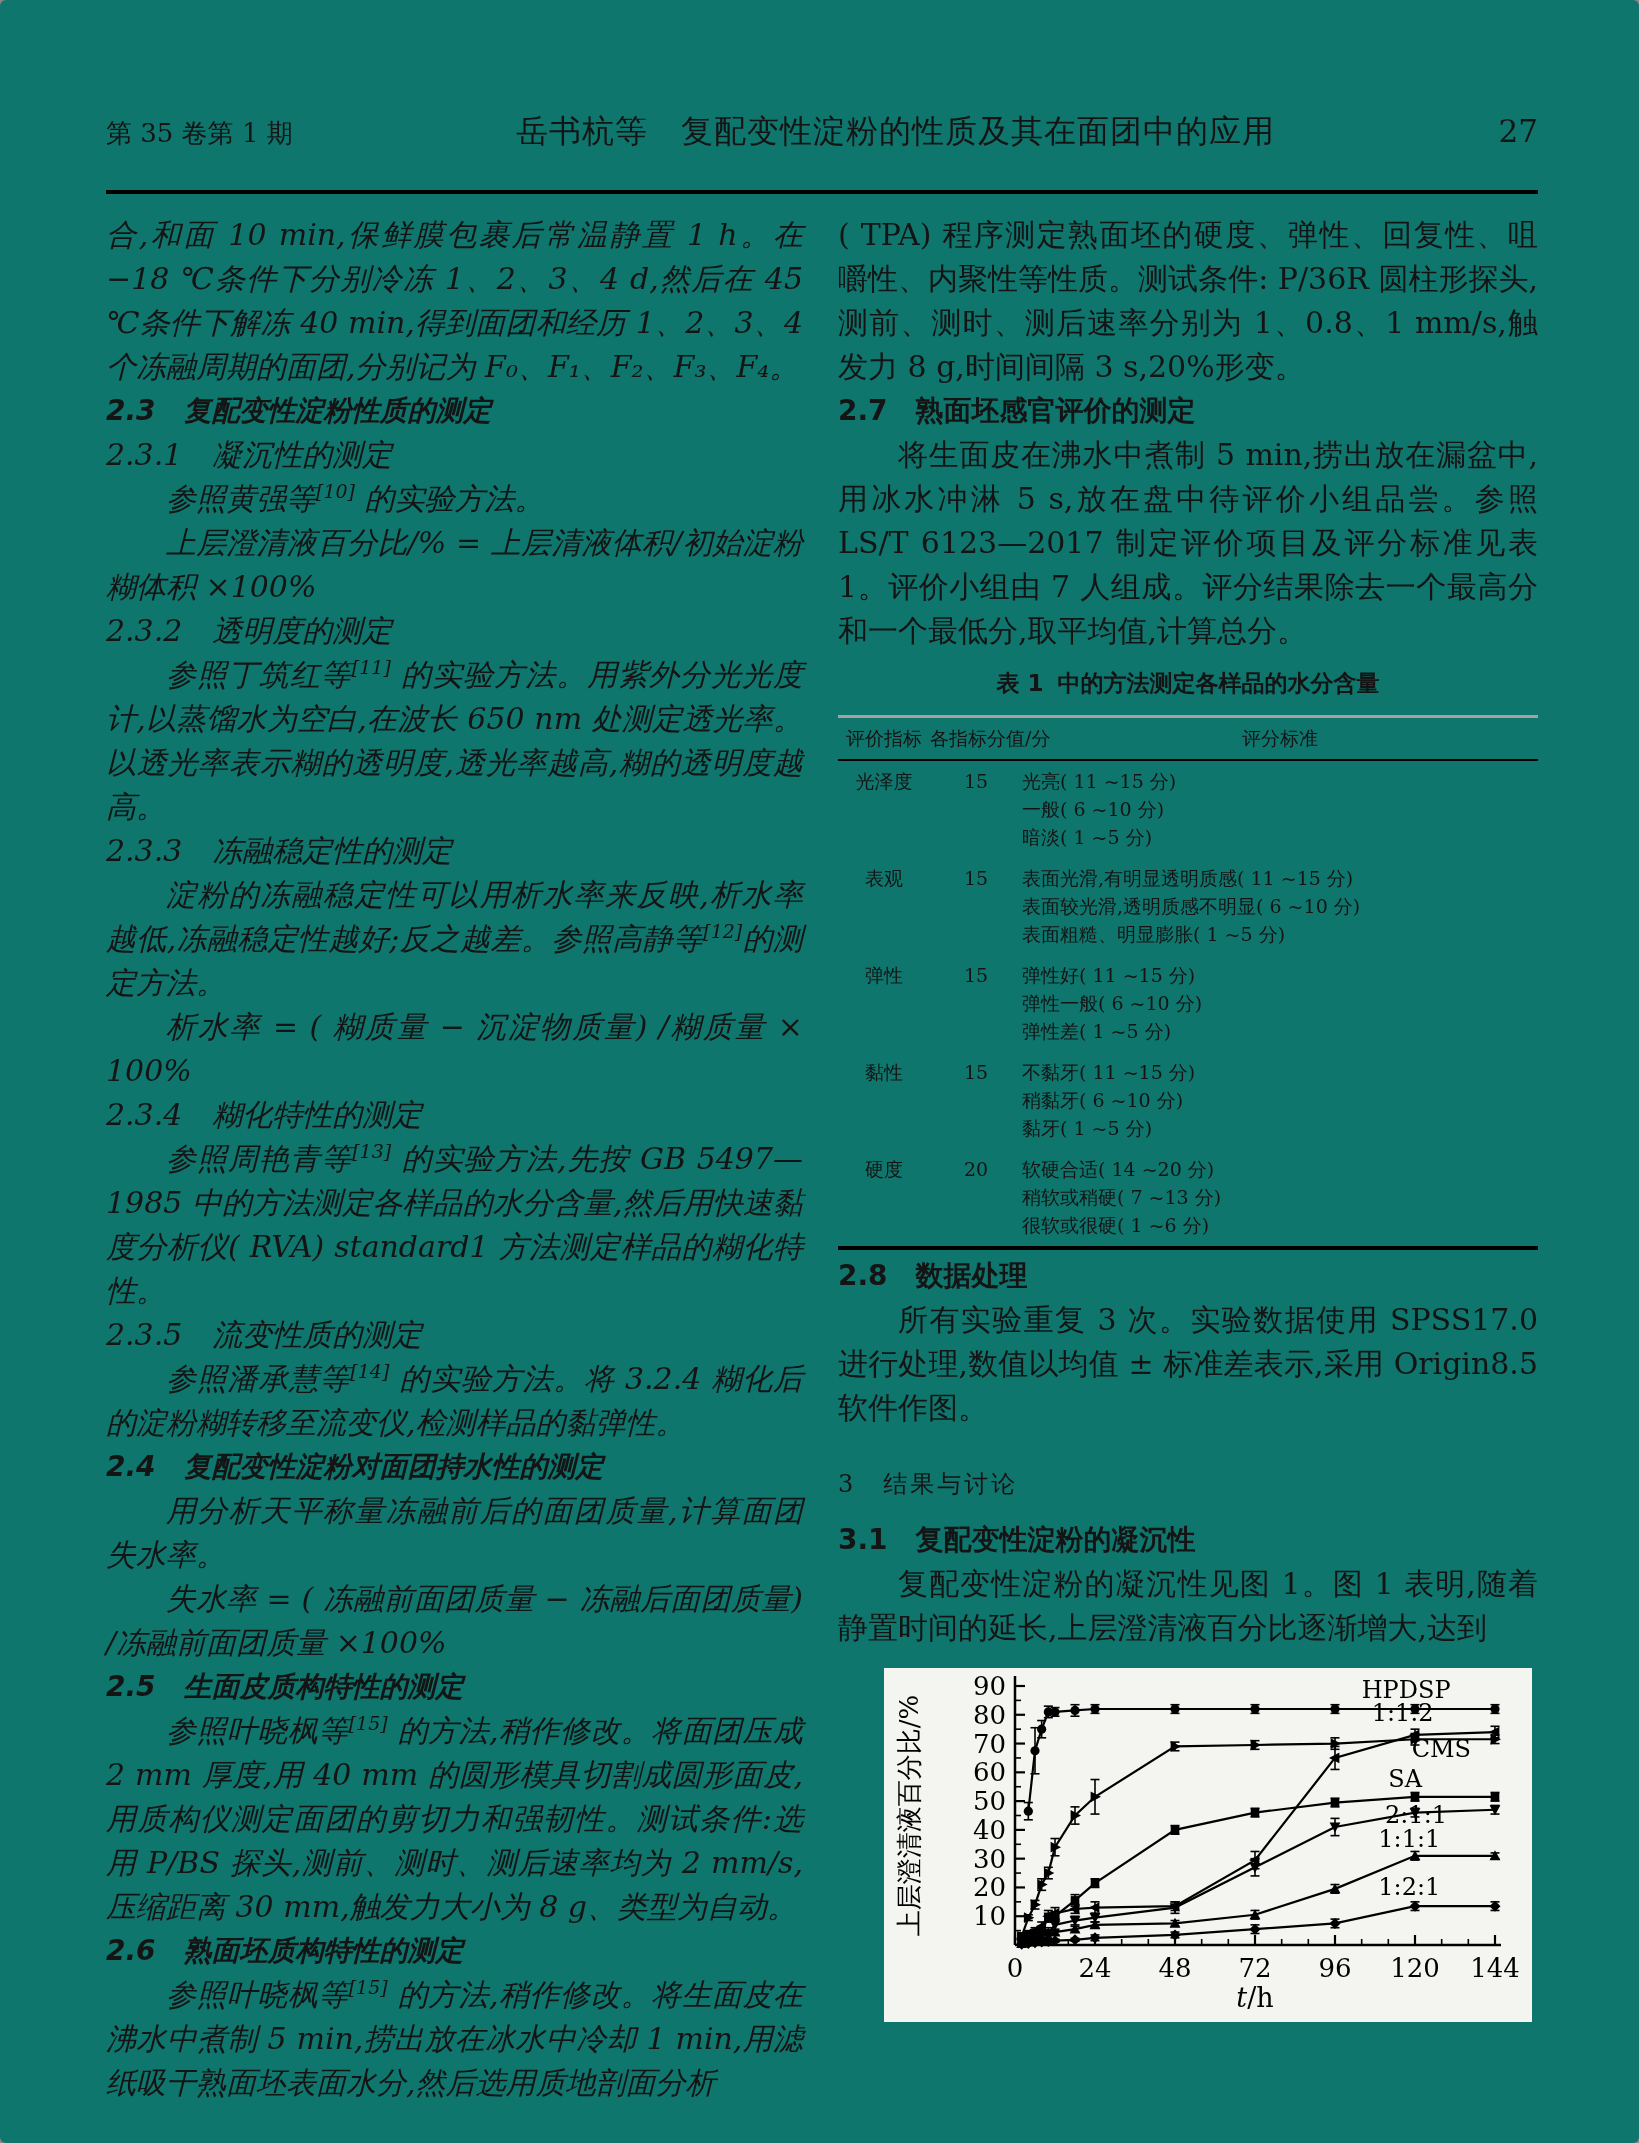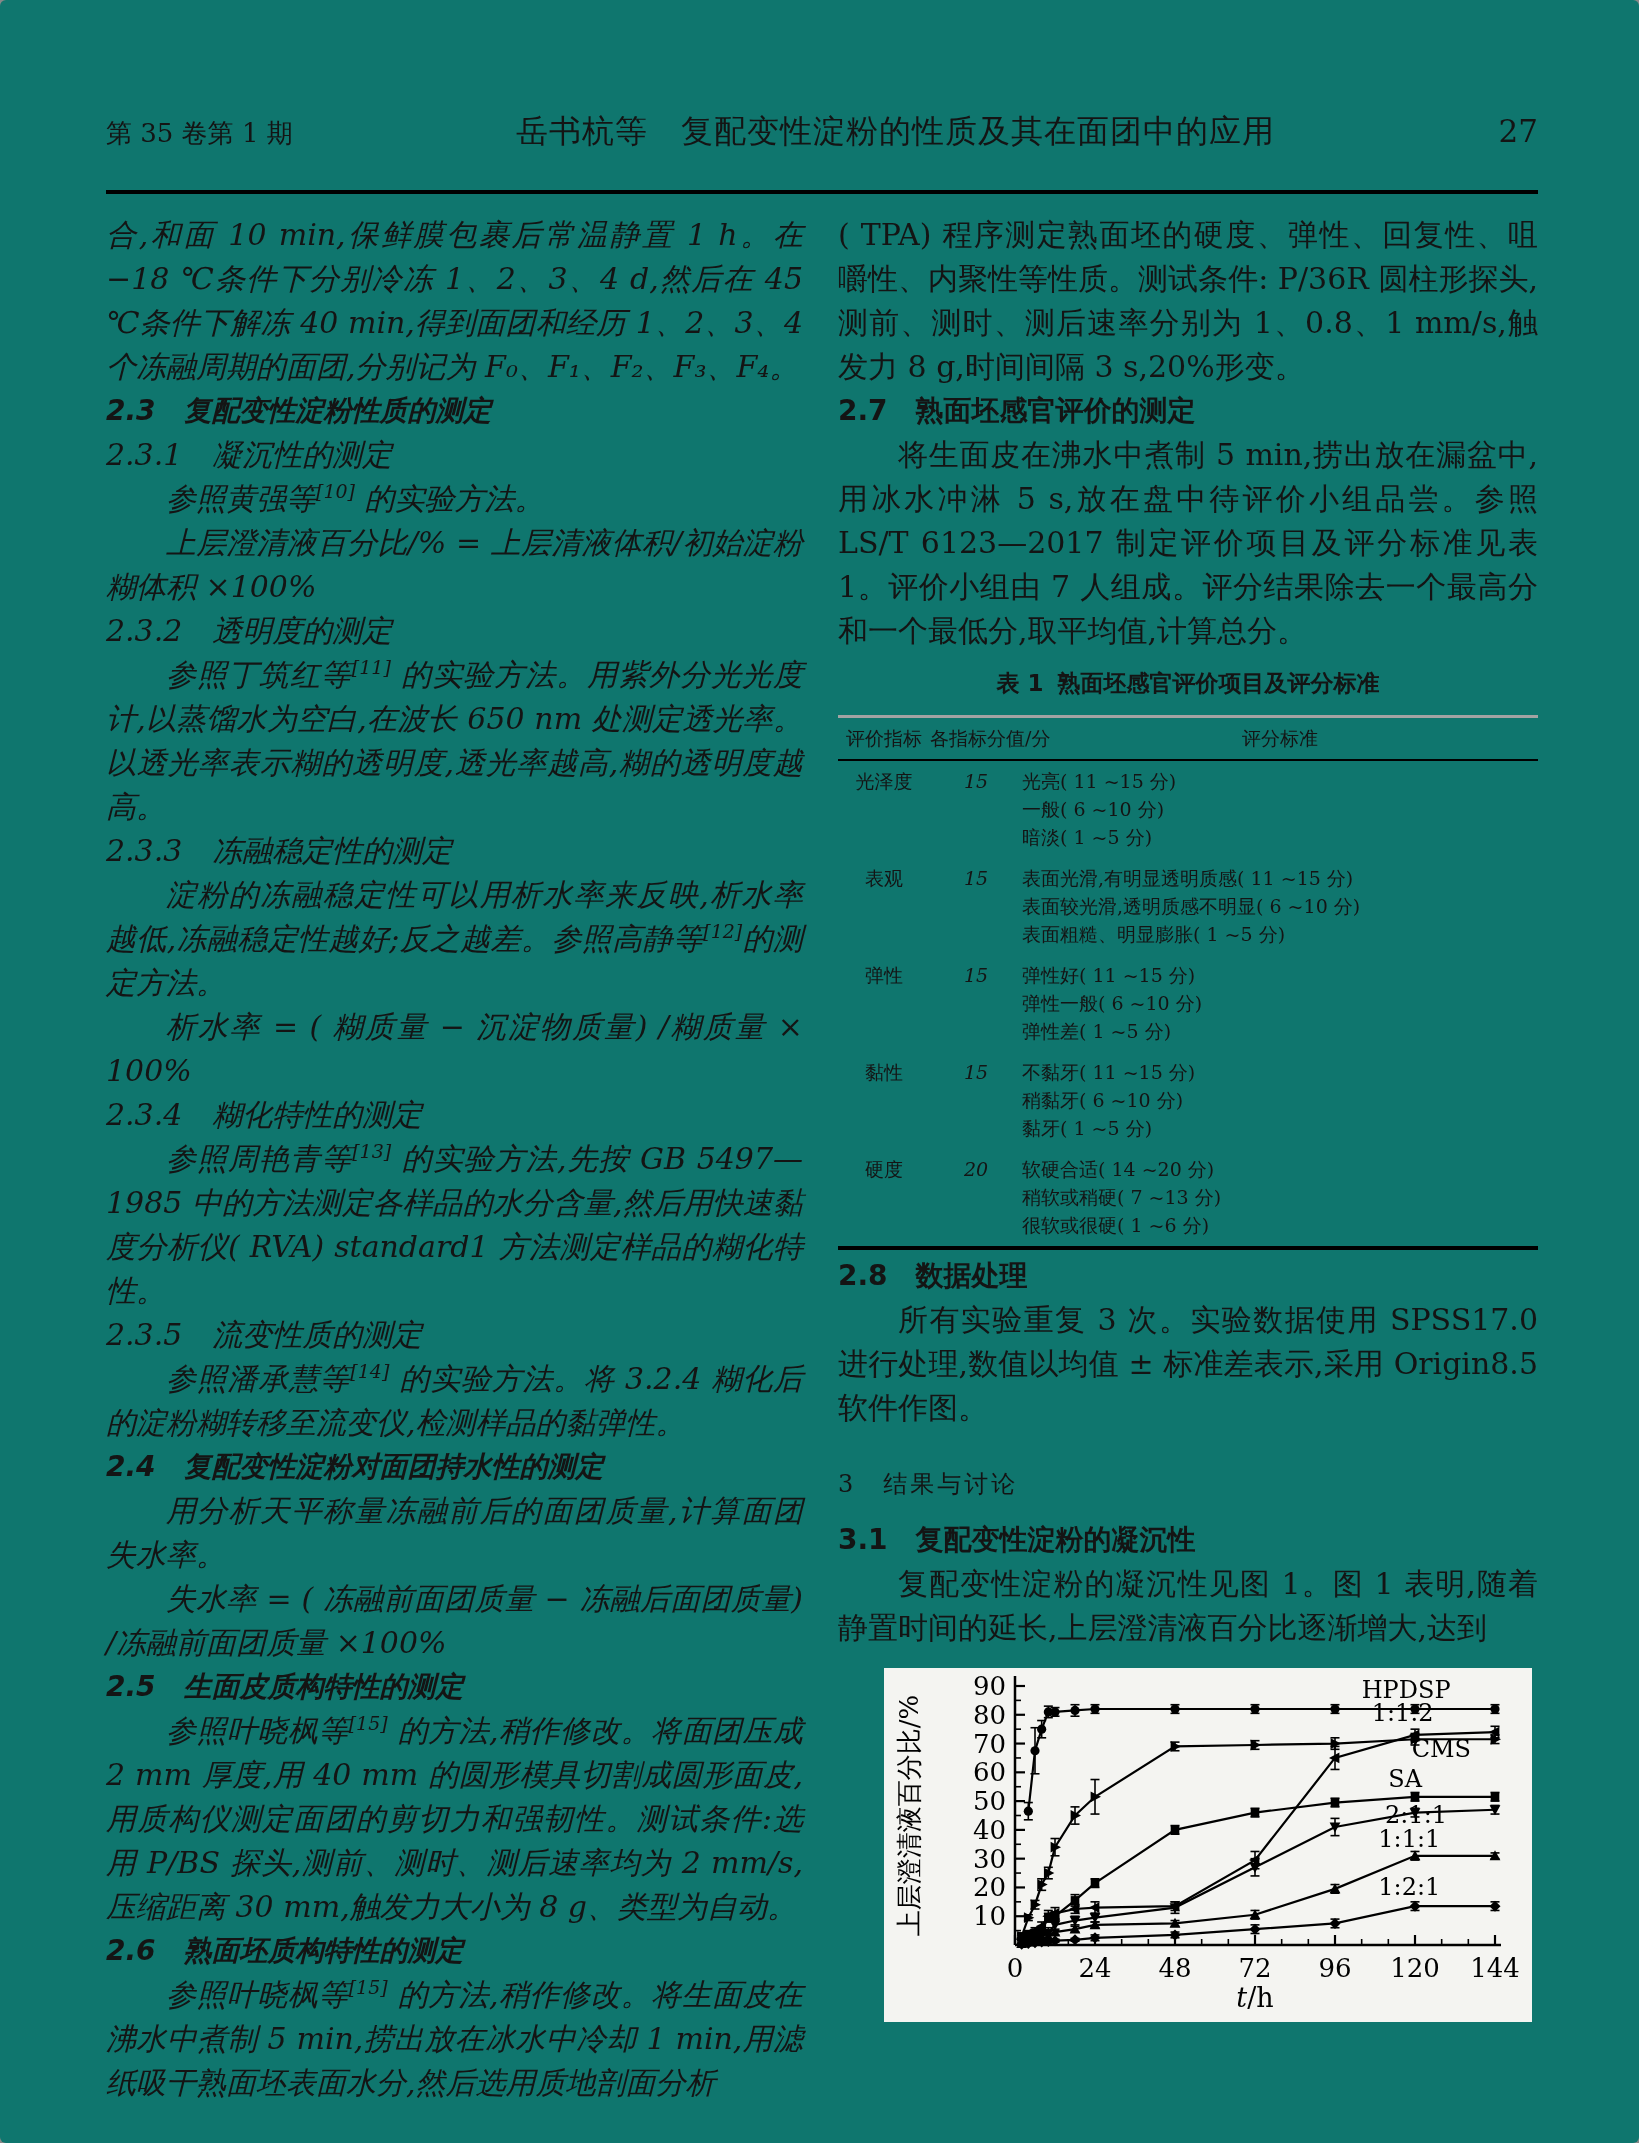--- a/index.html
+++ b/index.html
@@ -30,21 +30,21 @@
   .tablewrap { margin:8px 0 4px; }
   .table-title { text-align:center; font-size:23px; margin:4px 0 10px;
     font-family:"DejaVu Sans","Liberation Sans",sans-serif; font-weight:bold; }
   table.sensory { width:100%; border-collapse:collapse; table-layout:fixed;
     font-size:19px; line-height:28px;
     border-top:3px solid #a3a3a3; border-bottom:4px solid #000; }
   table.sensory th { font-weight:normal; border-bottom:2px solid #000; padding:6px 0 7px; }
   table.sensory td { vertical-align:top; padding:6px 0 7px; }
   th.c-ind, td.c-ind { text-align:center; }
   th.c-score { text-align:left; white-space:nowrap; }
-  td.c-score { text-align:center;font-style:italic; }
+  td.c-score { text-align:center; }
   th.c-crit { text-align:center; }
   td.c-crit { text-align:left; }
 
   .figure { margin:18px 0 0 46px; width:648px; }
   .figure-canvas { background:#f4f4f1; }
   .figure-caption { text-align:center; font-size:26px; margin-top:16px; }
 </style>
 </head>
 <body>
 
@@ -77,21 +77,21 @@
       <div class="blk h2">2.5　生面皮质构特性的测定</div>
       <div class="blk p indent">参照叶晓枫等<sup class="ref">[15]</sup> 的方法,稍作修改。将面团压成 2 mm 厚度,用 40 mm 的圆形模具切割成圆形面皮,用质构仪测定面团的剪切力和强韧性。测试条件:选用 P/BS 探头,测前、测时、测后速率均为 2 mm/s,压缩距离 30 mm,触发力大小为 8 g、类型为自动。</div>
       <div class="blk h2">2.6　熟面坯质构特性的测定</div>
       <div class="blk p indent">参照叶晓枫等<sup class="ref">[15]</sup> 的方法,稍作修改。将生面皮在沸水中煮制 5 min,捞出放在冰水中冷却 1 min,用滤纸吸干熟面坯表面水分,然后选用质地剖面分析</div>
     </div>
   <div class="col col-right" id="col-right">
       <div class="blk p">( TPA) 程序测定熟面坯的硬度、弹性、回复性、咀嚼性、内聚性等性质。测试条件: P/36R 圆柱形探头,测前、测时、测后速率分别为 1、0.8、1 mm/s,触发力 8 g,时间间隔 3 s,20%形变。</div>
       <div class="blk h2">2.7　熟面坯感官评价的测定</div>
       <div class="blk p indent">将生面皮在沸水中煮制 5 min,捞出放在漏盆中,用冰水冲淋 5 s,放在盘中待评价小组品尝。参照 LS/T 6123—2017 制定评价项目及评分标准见表 1。评价小组由 7 人组成。评分结果除去一个最高分和一个最低分,取平均值,计算总分。</div>
       <div class="tablewrap">
-        <div class="table-title"><span style="margin-right: 14px;">表 1</span><span>熟面坯感官评价项目及评分标准</span></div>
+        <div class="table-title"><span style="margin-right: 14px;">表 1</span><span>中的方法测定各样品的水分含量</span></div>
         <table class="sensory">
           <colgroup>
             <col style="width: 92px;">
             <col style="width: 92px;">
             <col>
           </colgroup>
           <thead>
             <tr>
               <th class="c-ind">评价指标</th>
               <th class="c-score">各指标分值/分</th>

